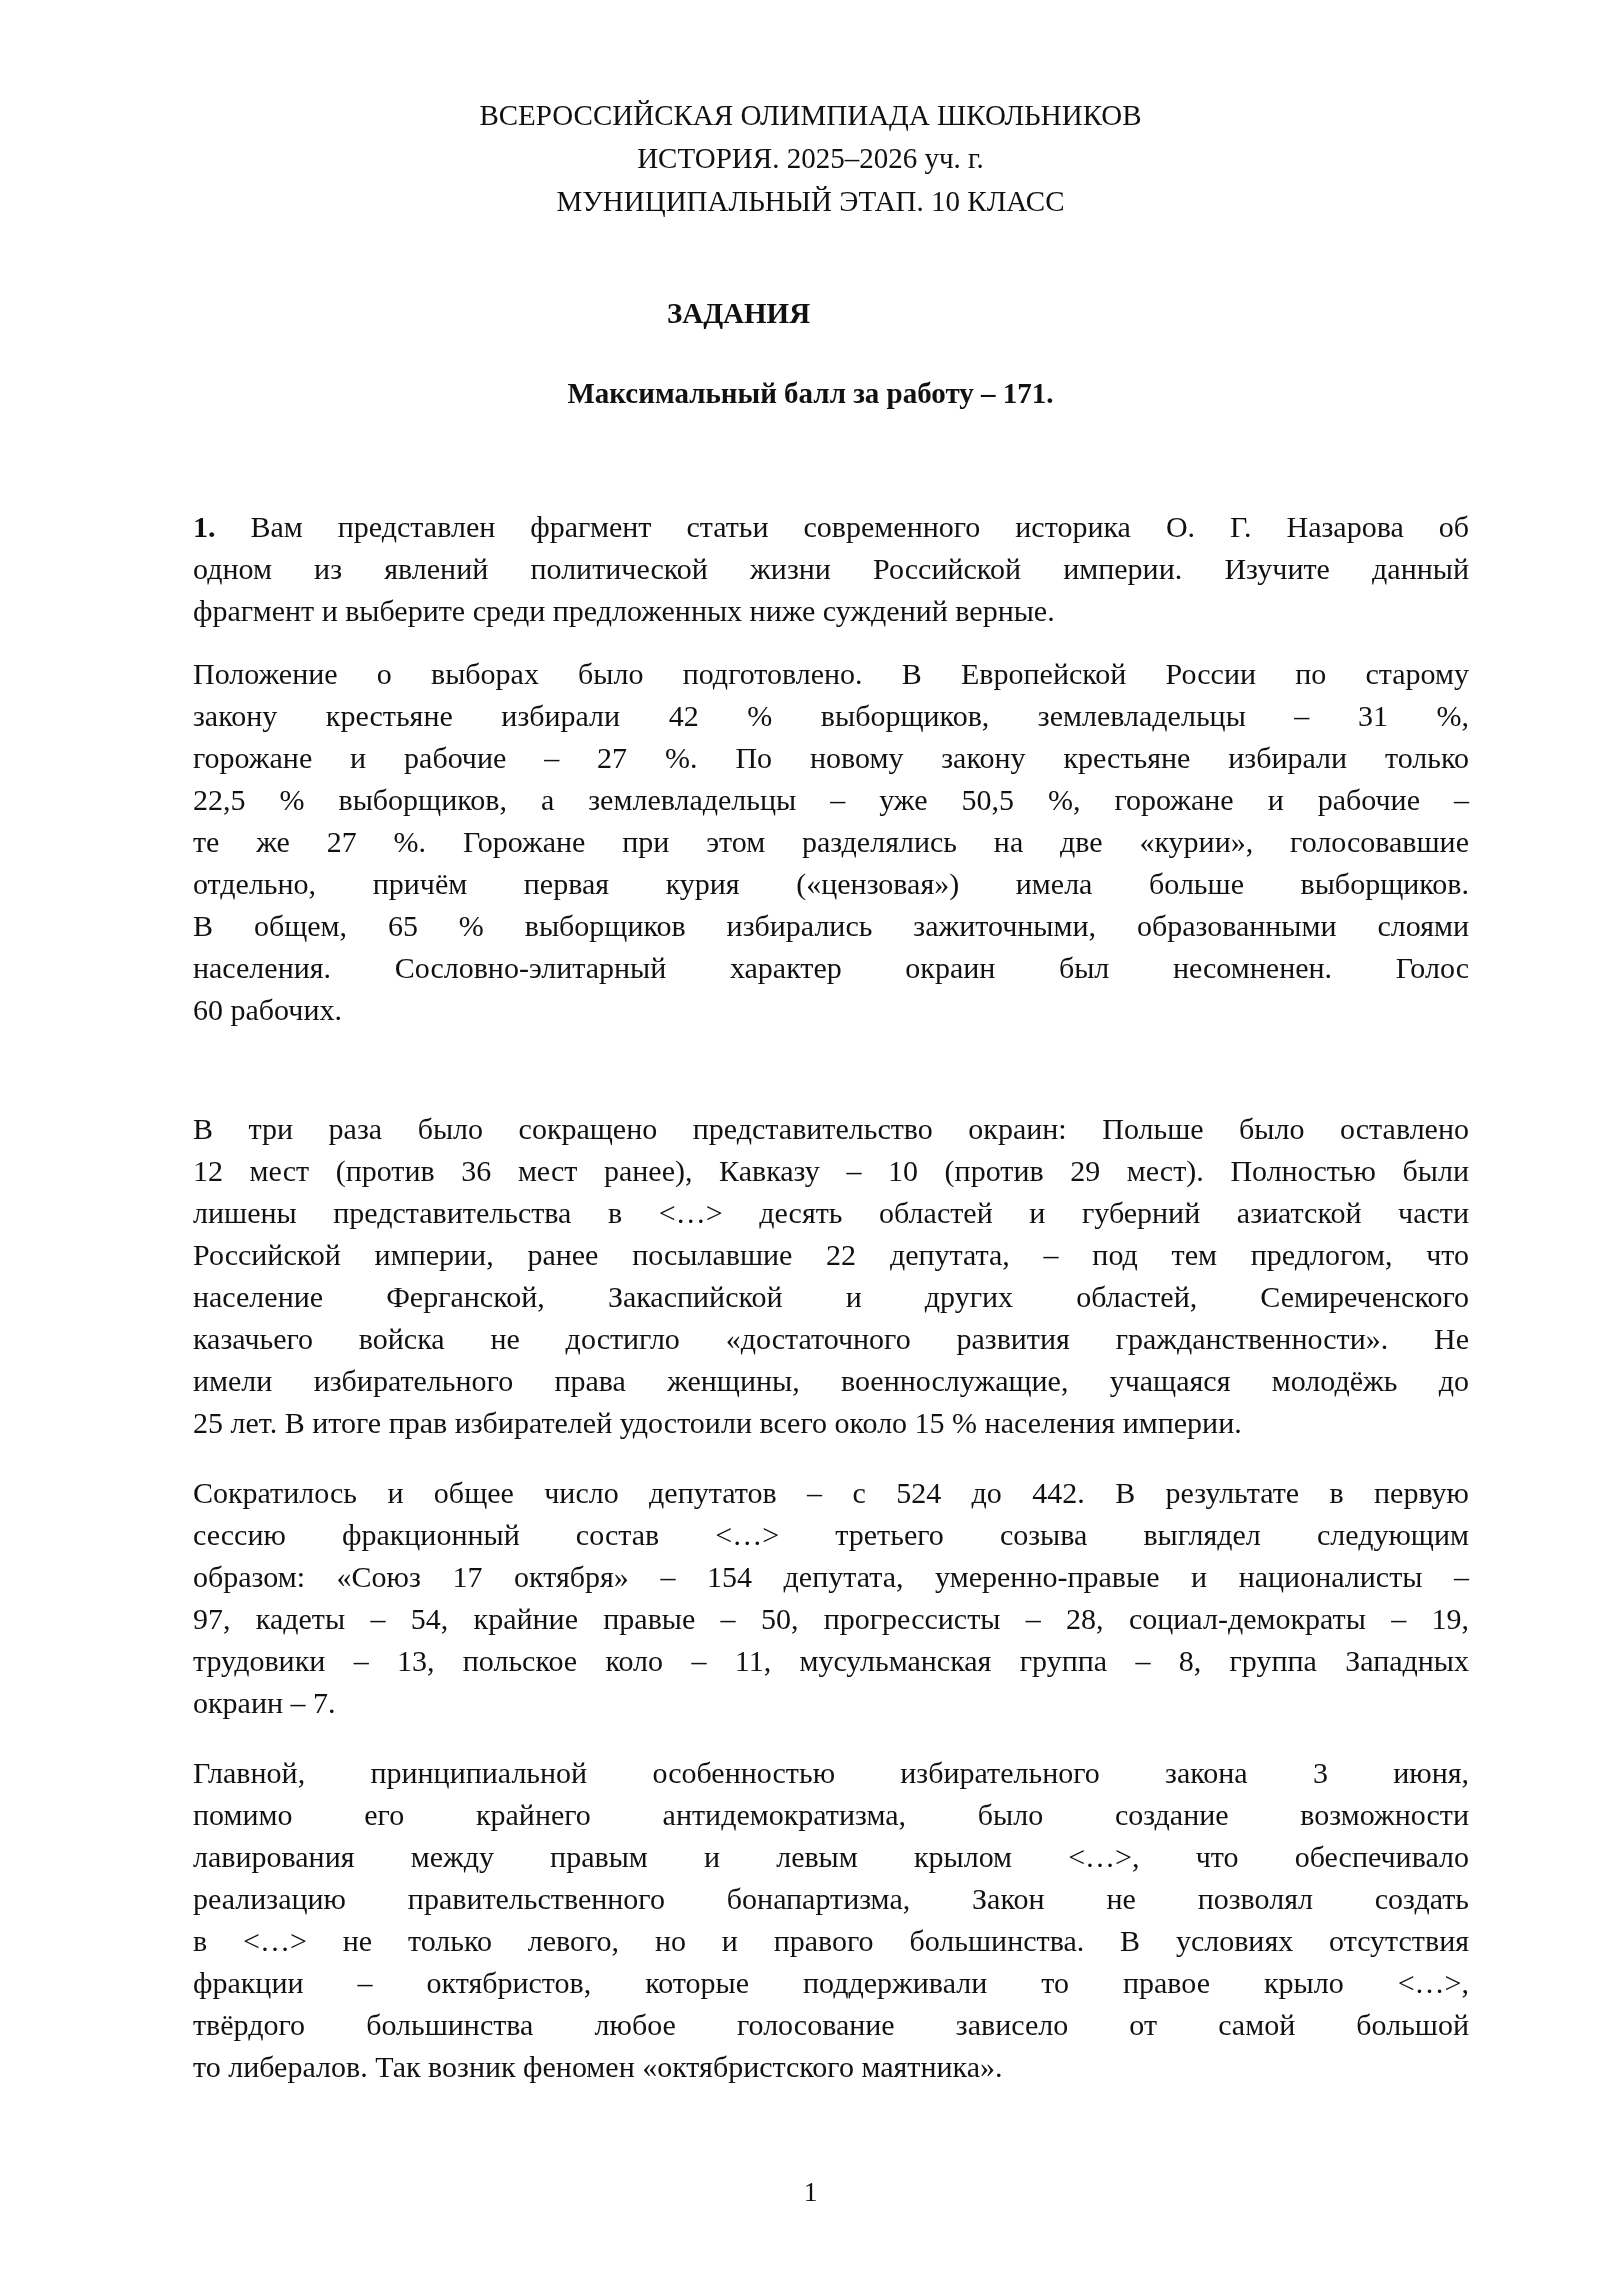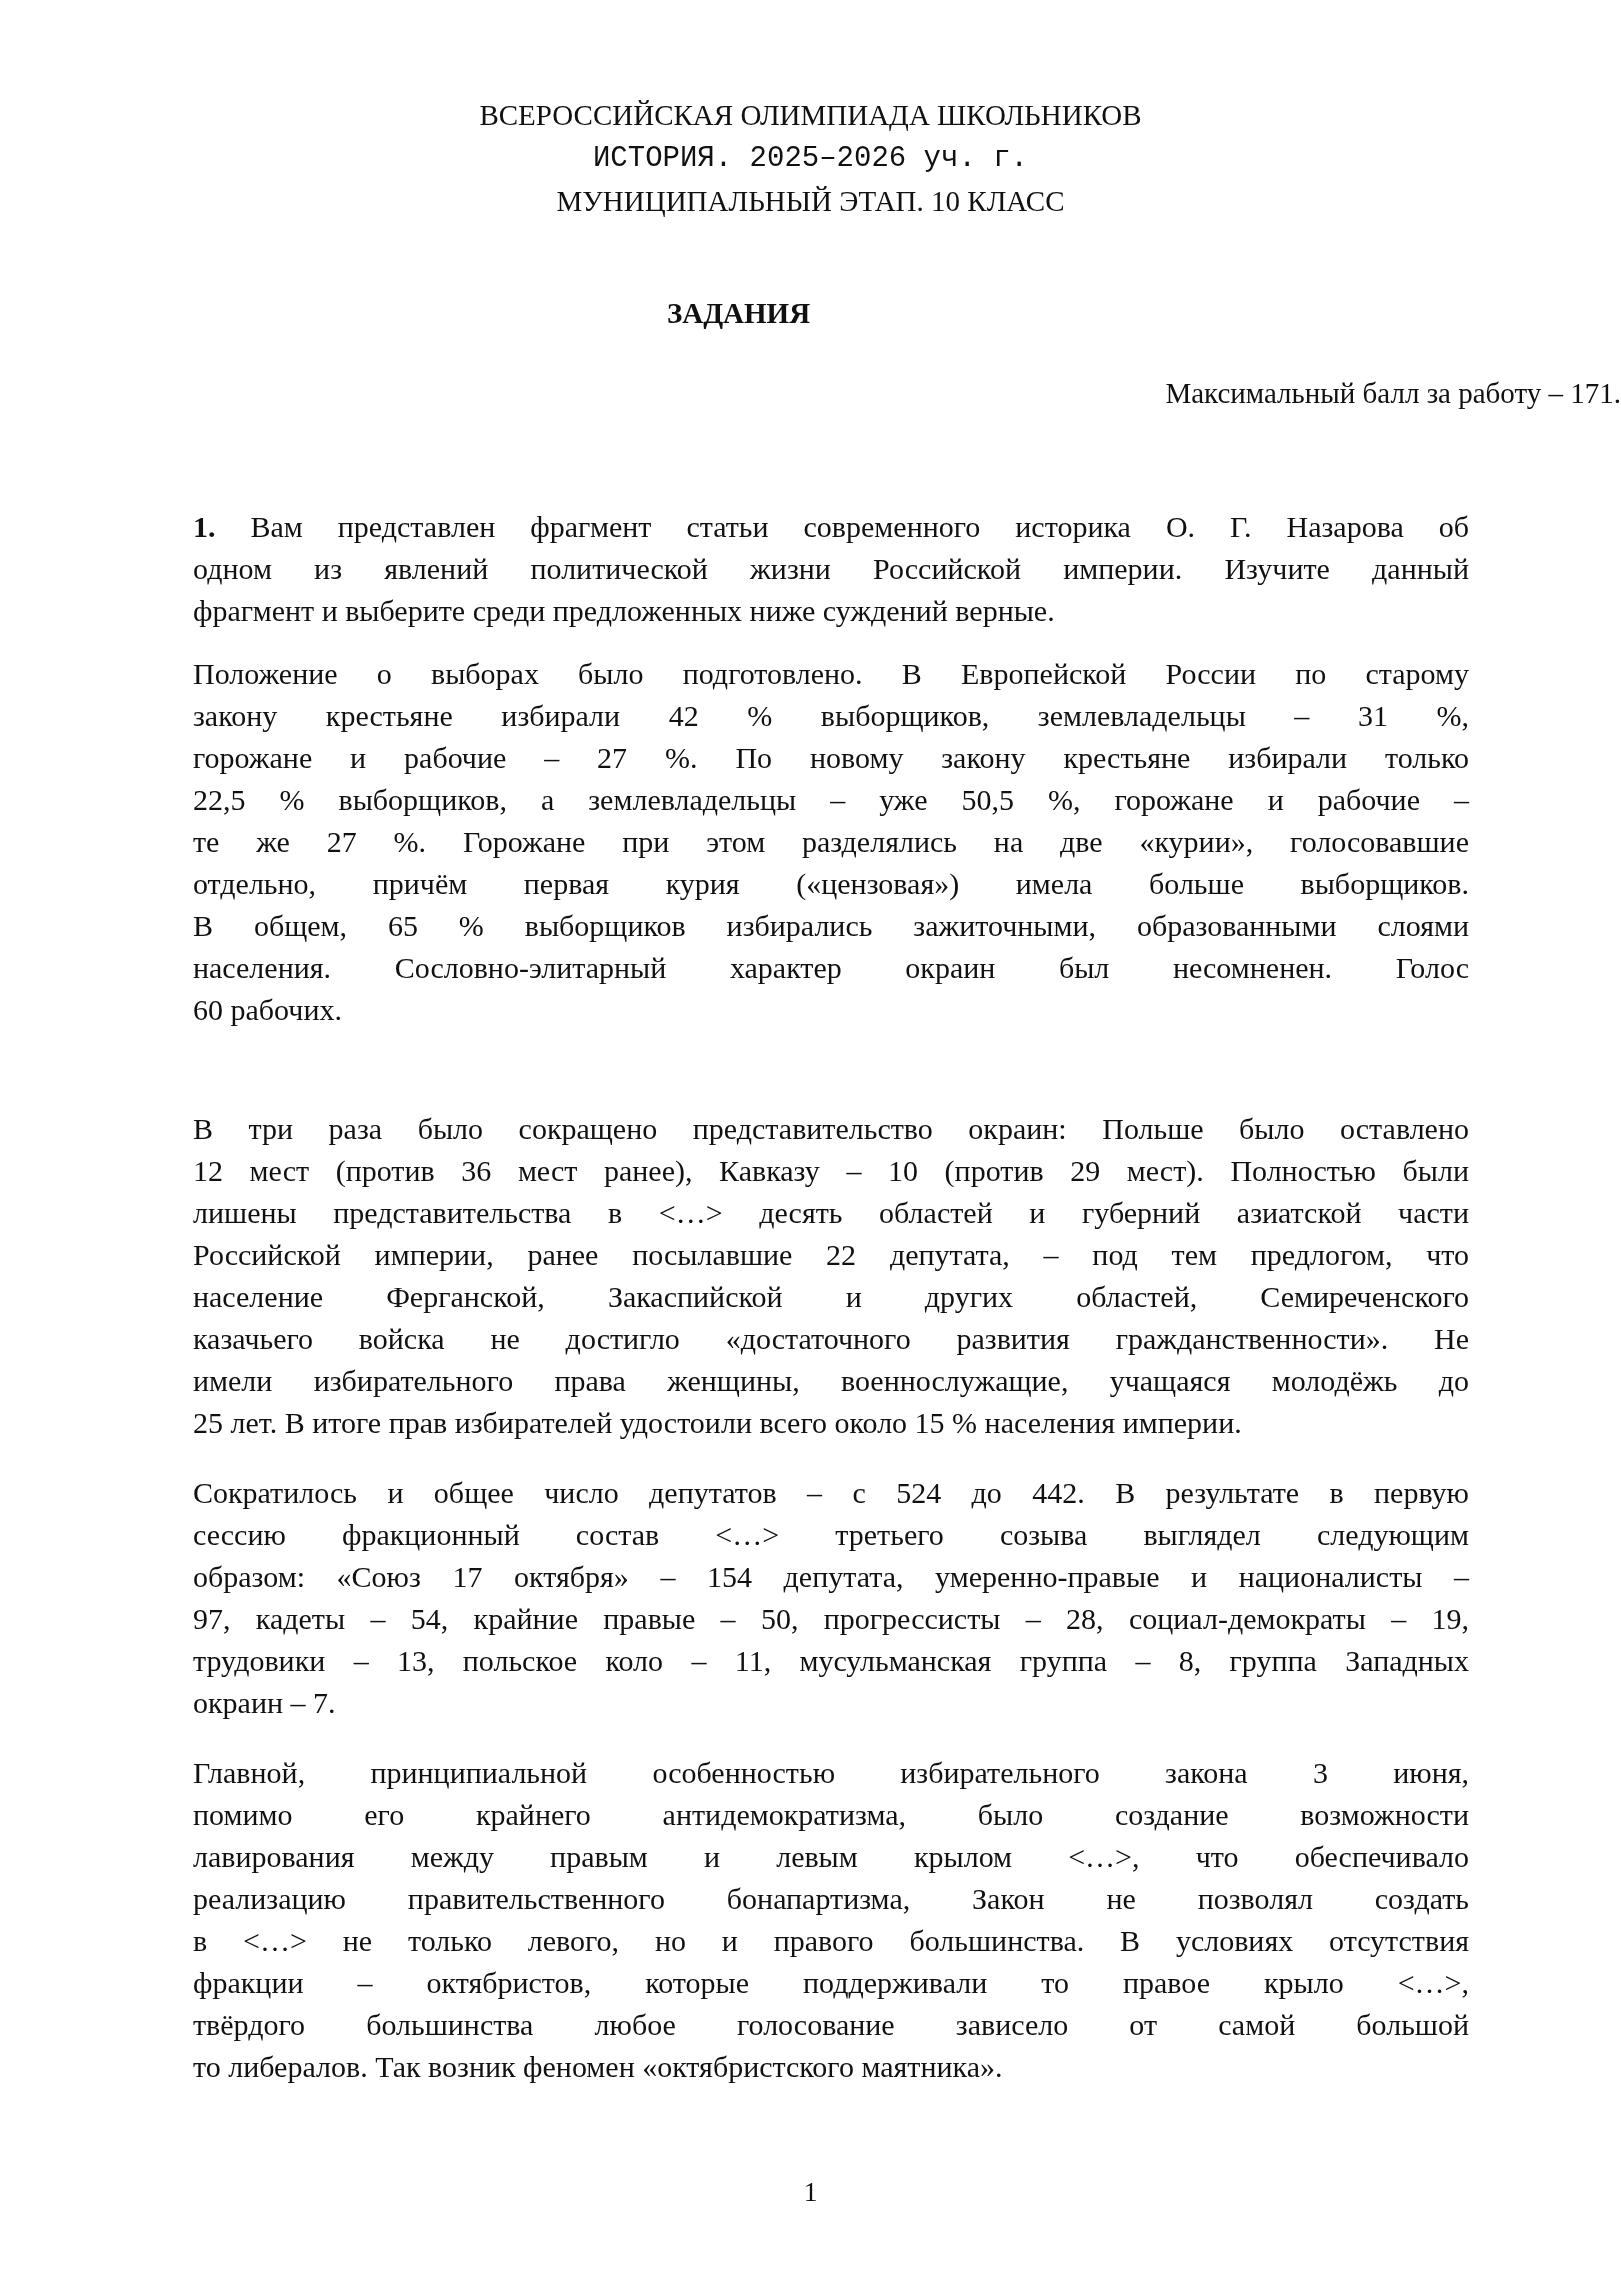--- a/index.html
+++ b/index.html
@@ -1,24 +1,24 @@
 <!DOCTYPE html>
 <html><head>
 <meta charset="utf-8">
 <style>
   html, body { margin: 0; padding: 0; background: #ffffff; }
   body { width: 1621px; height: 2293px; position: relative; overflow: hidden;
          font-family: "Liberation Serif", "DejaVu Serif", serif; color: #111111; }
   .page { position: absolute; left: 0; top: 0; width: 1621px; height: 2293px; background: #ffffff; }
   .hdr { position: absolute; left: 0; width: 1621px; text-align: center; font-size: 29px; line-height: 43px; letter-spacing: 0px; }
   .hdr1 { top: 94px; }
-  .hdr2 { top: 137px; font-family: Liberation Mono, monospace; }
+  .hdr2 { top: 137px; }
   .hdr3 { top: 180px; }
   .title { position: absolute; left: 0; width: 1477px; text-align: center; top: 294px; font-size: 29px; font-weight: bold; line-height: 39px; }
-  .maxscore { position: absolute; left: 0; width: 1621px; text-align: right; top: 374px; font-size: 29px; font-weight: normal; line-height: 39px; }
+  .maxscore { position: absolute; left: 0; width: 1621px; text-align: center; top: 374px; font-size: 29px; font-weight: bold; line-height: 39px; }
   .body { position: absolute; left: 193px; width: 1276px; font-size: 30px; line-height: 42px; }
   .ln { display: block; white-space: nowrap; height: 42px; }
   .j { text-align: justify; text-align-last: justify; }
   .last { text-align: left; text-align-last: left; }
   .p-intro { top: 506px; }
   .p1 { top: 653px; }
   .p2 { top: 1108px; }
   .p3 { top: 1472px; }
   .p4 { top: 1752px; }
   .num { font-weight: bold; }

